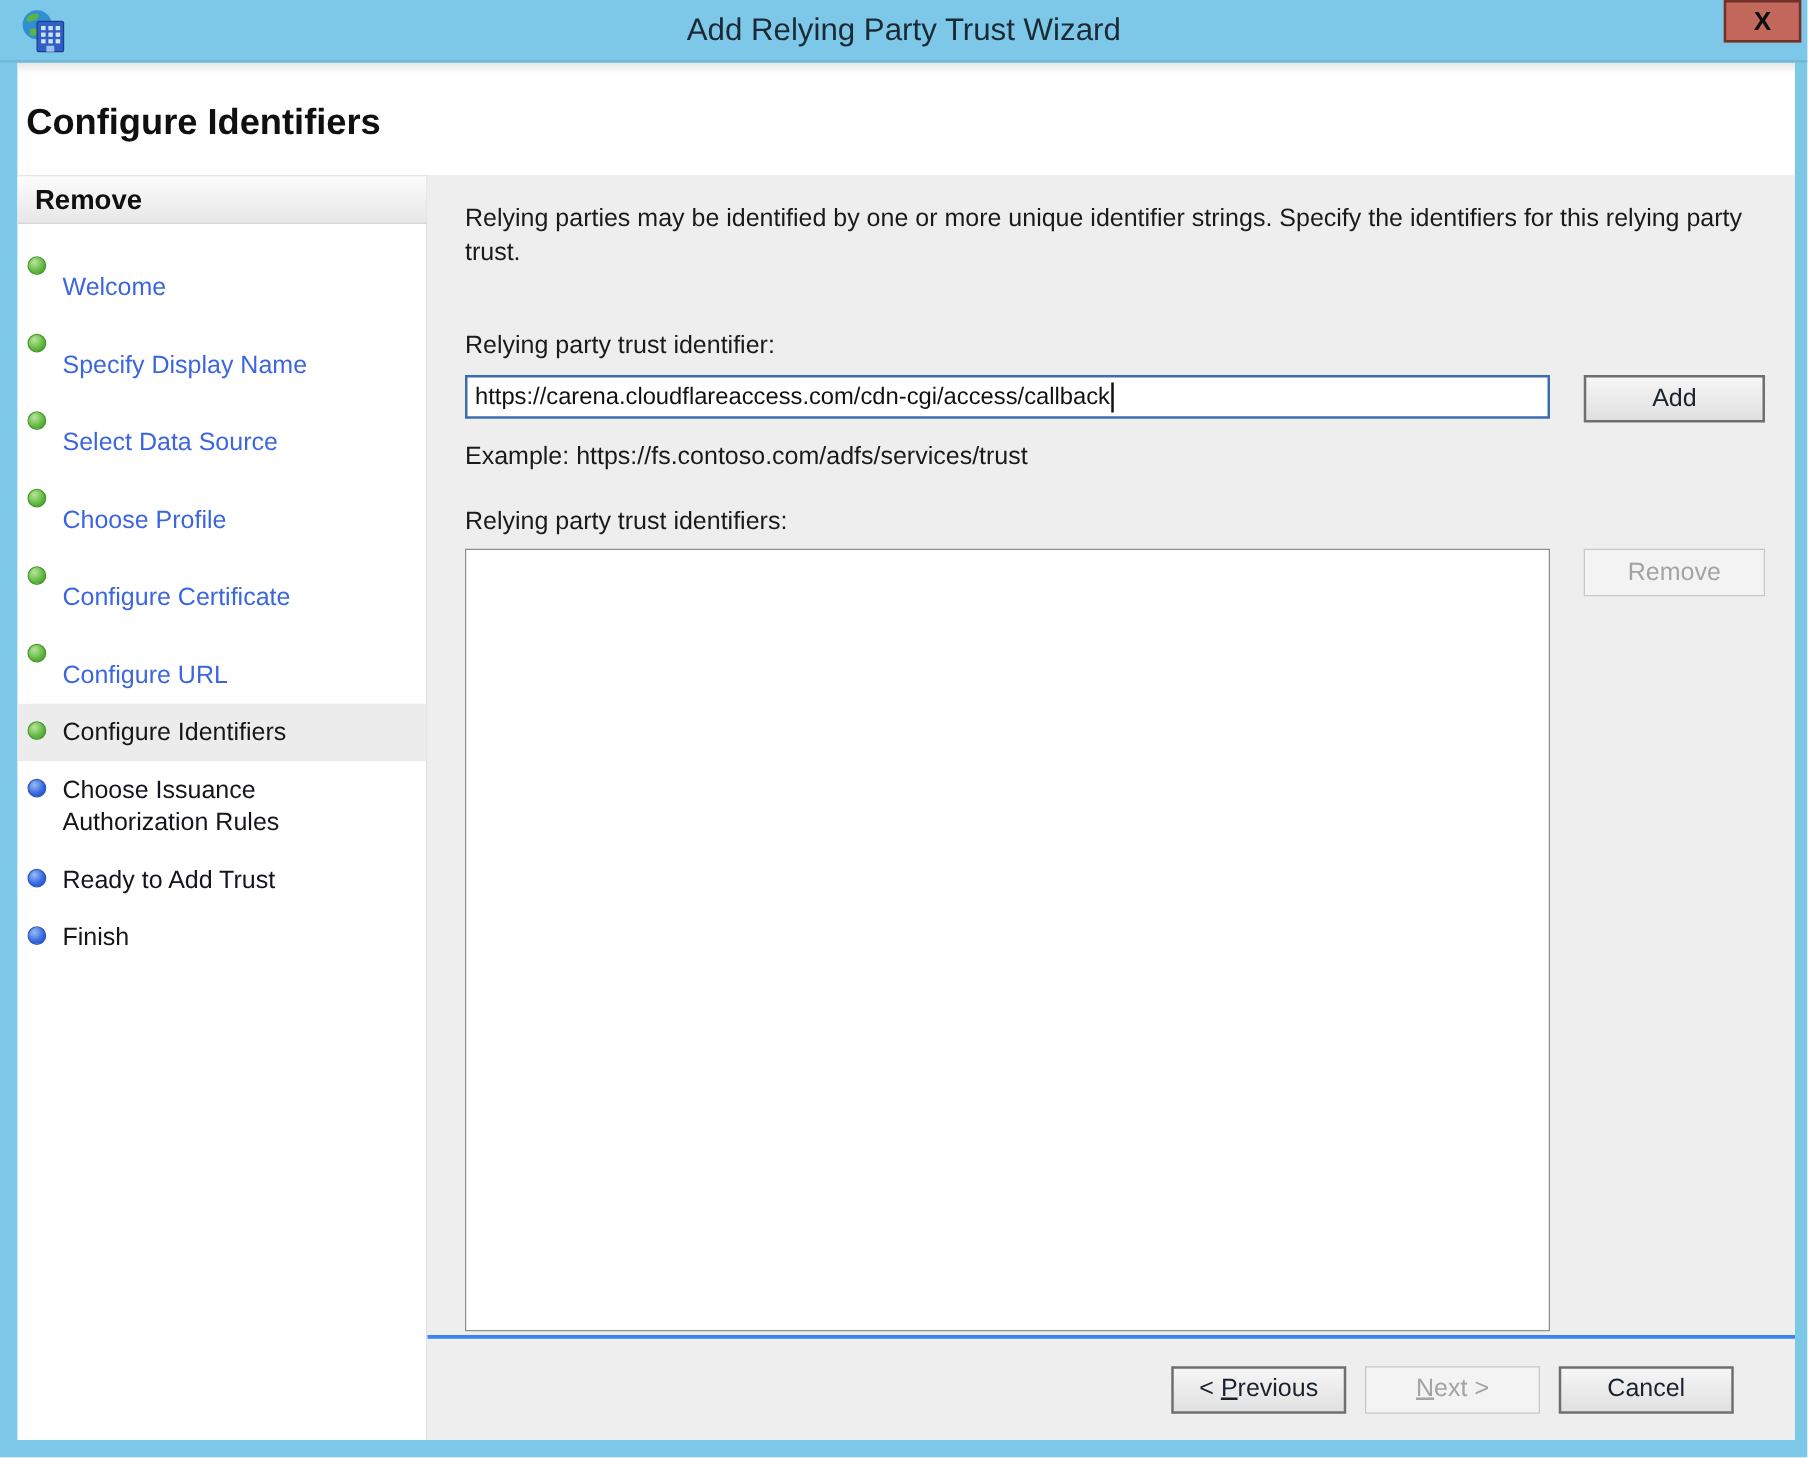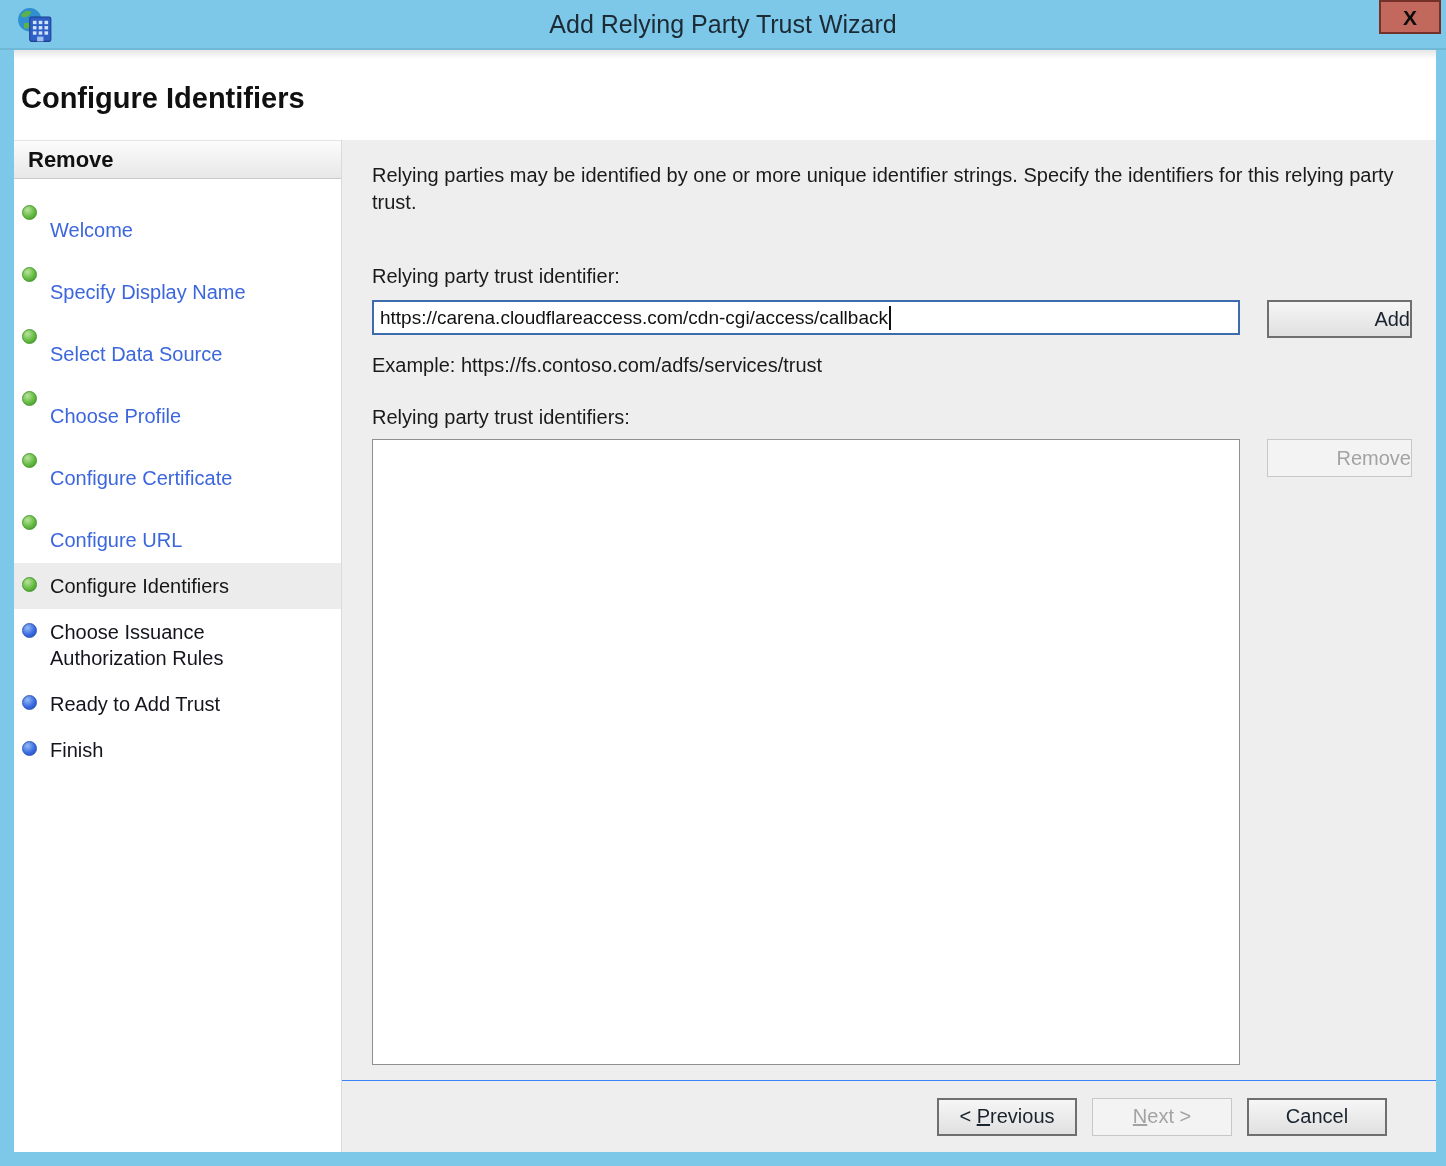--- a/index.html
+++ b/index.html
@@ -79,30 +79,30 @@
   .caret { width: 2px; height: 24px; background: #111111; margin-left: 1px; flex: none; }
 
   .btn {
     font-family: inherit; font-size: 20px; color: #19232e;
     background: linear-gradient(#f6f6f6, #e0e0e0);
     border: 2px solid #6f6f6f; width: 145px; height: 38px; padding: 0; cursor: pointer;
   }
   .btn.disabled {
     background: #f3f3f3; border: 1px solid #c7c7c7; color: #a3a3a3; cursor: default;
   }
-  .side-btn { margin-left: 27px; flex: none; text-align: right; }
+  .side-btn { margin-left: 27px; flex: none; }
 
   .example { font-size: 20px; color: #1a1a1a; margin-top: 16px; }
   .listbox-row { margin-top: 10px; }
   .listbox { width: 868px; height: 626px; background: #ffffff; border: 1px solid #8f8f8f; }
 
   
   .footer {
-    margin: auto 0 0 0; height: 72px; flex: none;
-    border-top: 1px solid #3b82f6;
+    margin: auto 0 0 0; height: 84px; flex: none;
+    border-top: 3px solid #3b82f6;
     display: flex; align-items: center; justify-content: flex-end;
     gap: 15px; padding-right: 49px;
   }
   .footer .btn { width: 140px; }
   .key { text-decoration: underline; }
 </style>
 </head>
 <body>
 
 <div class="window">

